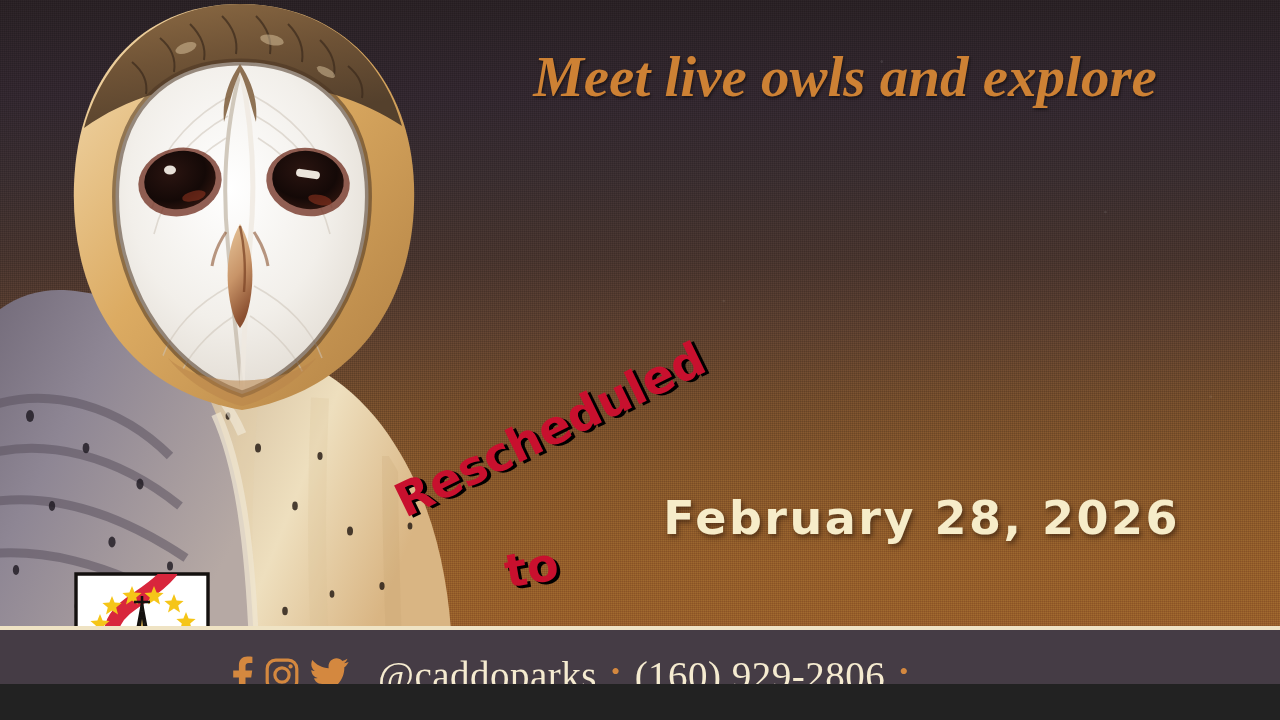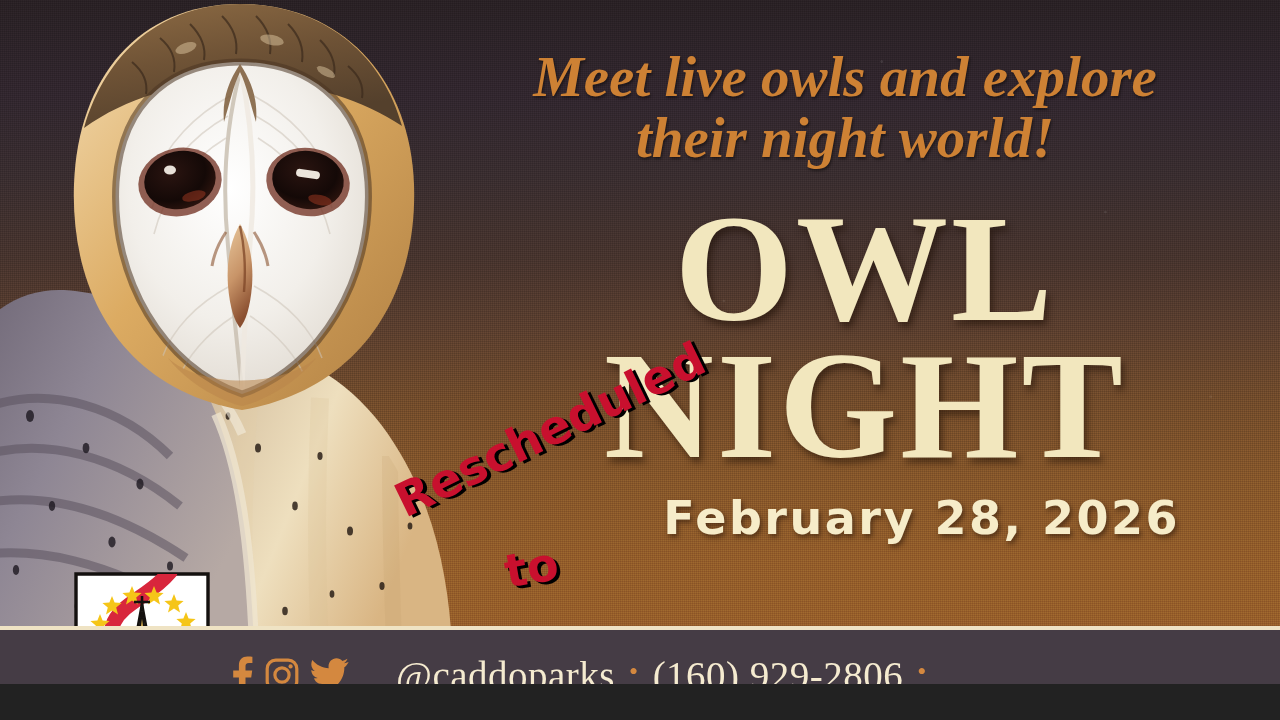--- a/index.html
+++ b/index.html
@@ -196,21 +196,21 @@
   .social-row {
     display: flex;
     align-items: center;
     gap: 11px;
   }
   .social-row svg { display: block; }
   .footer-text {
     display: flex;
     align-items: center;
     gap: 14px;
-    margin-left: 32px;
+    margin-left: 14px;
     font-family: "Liberation Serif", serif;
     font-size: 39px;
     color: #f5ebd0;
     letter-spacing: 0.5px;
     white-space: nowrap;
   }
   .footer-sep {
     color: #d4883f;
     font-size: 26px;
     line-height: 1;
@@ -393,27 +393,22 @@
     <path d="M250,240 C254,258 256,282 254,306" stroke="#7d4527" stroke-width="2.4" fill="none" opacity="0.75"></path>
     <path d="M236,246 C228,258 224,268 222,280" stroke="#8a5330" stroke-width="3" fill="none" opacity="0.6"></path>
     <path d="M264,246 C272,258 276,268 278,280" stroke="#8a5330" stroke-width="3" fill="none" opacity="0.6"></path>
 
     <path d="M178,372 C210,402 292,402 326,372 C300,406 256,420 252,420
              C248,420 204,406 178,372 Z" fill="#b9854a" opacity="0.55"></path>
   </svg>
 
   <div class="tagline">
     <div>Meet live owls and explore</div>
-    <div>their night world!</div>
   </div>
 
-  <div class="title-block">
-    <div class="title-line one">OWL</div>
-    <div class="title-line two">NIGHT</div>
-  </div>
 
   <div class="datetime-block">
     <div class="dt-line">February 28, 2026</div>
   </div>
 
   <div class="stamp stamp-main">
     <span class="stamp-word">Rescheduled</span>
   </div>
   <div class="stamp stamp-sub">
     <span class="stamp-word">to</span>

